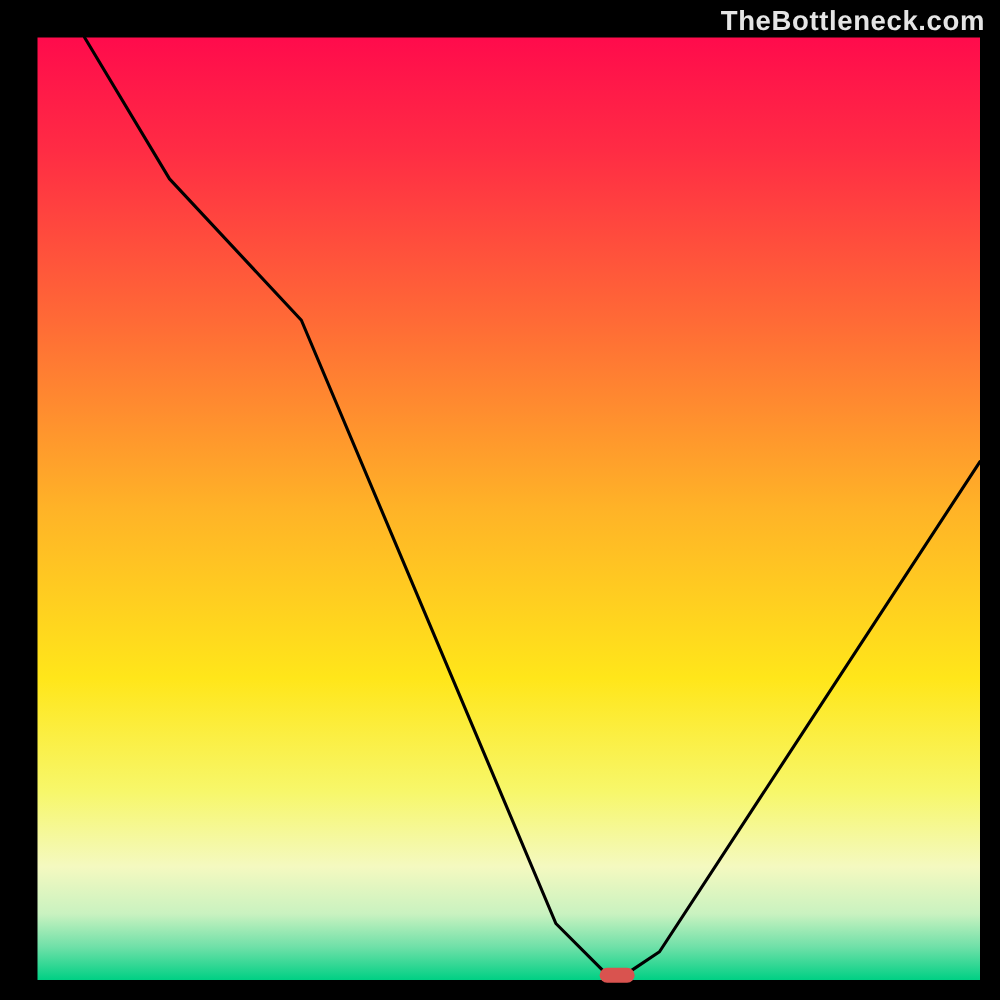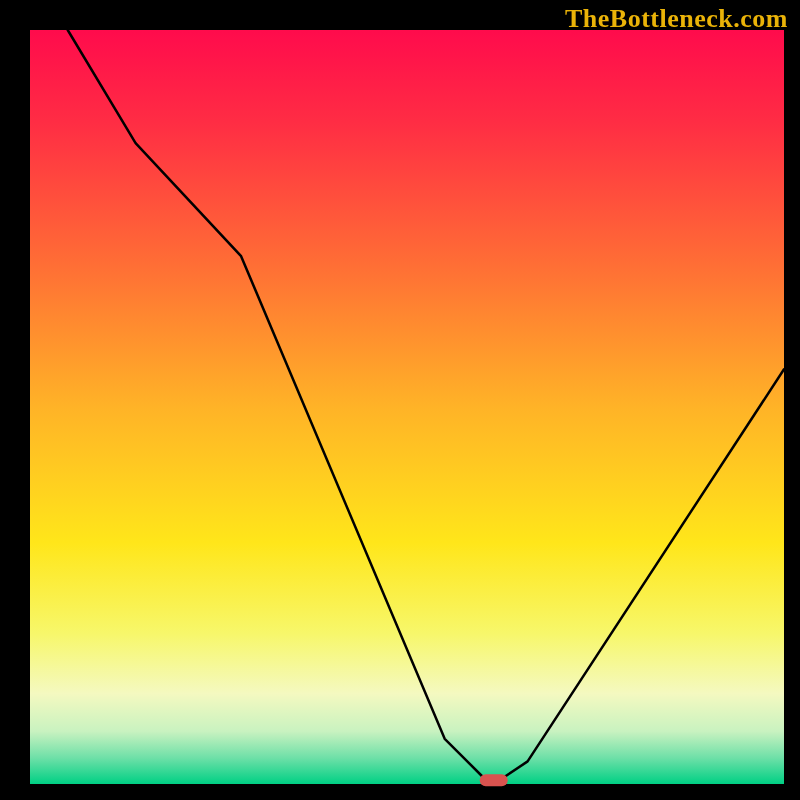--- a/index.html
+++ b/index.html
@@ -12,24 +12,24 @@
   }
   .chart-container {
     position: relative;
     width: 800px;
     height: 800px;
   }
   .watermark {
     position: absolute;
     top: 4px;
     right: 12px;
-    font-family: Liberation Serif, serif;
-    font-size: 26px;
+    font-family: Liberation Sans, sans-serif;
+    font-size: 22px;
     font-weight: bold;
-    color: #eab308;
+    color: #e5e5e5;
     letter-spacing: 0.5px;
     z-index: 10;
   }
   svg {
     display: block;
   }
 </style>
 </head>
 <body>
 

